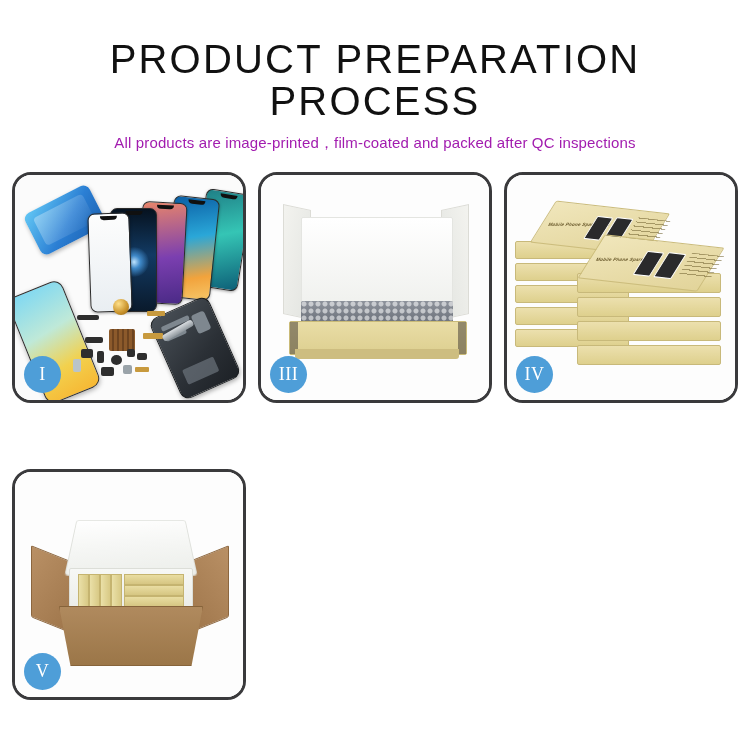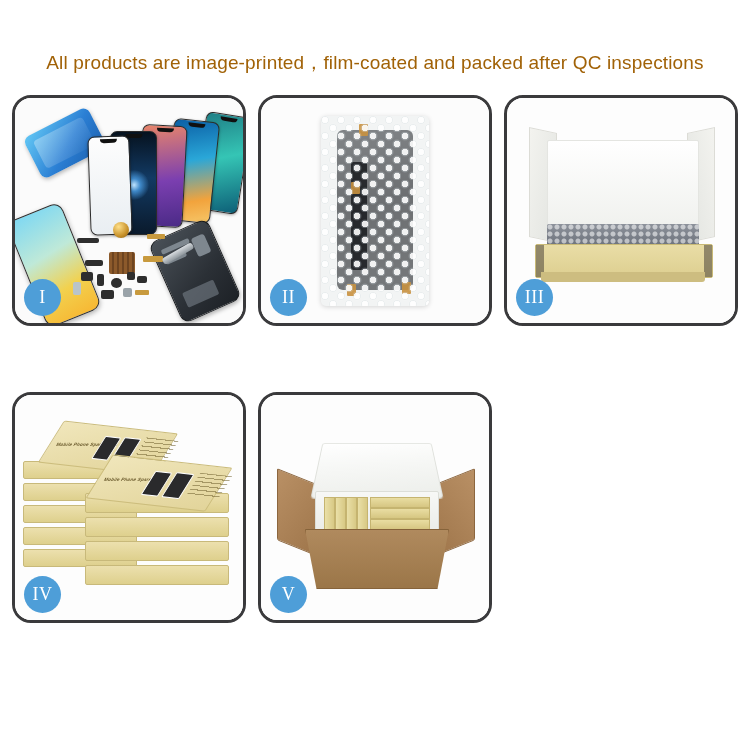--- a/index.html
+++ b/index.html
@@ -16,22 +16,22 @@
   .title{
     font-size:40px;
     letter-spacing:2.2px;
     color:#111111;
     font-weight:400;
     line-height:1.05;
     font-family:"Liberation Sans", sans-serif;
   }
   .subtitle{
     margin-top:12px;
-    font-size:19px;
-    color:#a16207;
+    font-size:15px;
+    color:#a21caf;
     letter-spacing:.15px;
     font-weight:400;
   }
 
   
   .grid{
     margin:19px auto 0 auto;
     width:726px;
     display:grid;
     grid-template-columns:repeat(3,234px);
@@ -257,20 +257,21 @@
      clip-path:polygon(0 0,100% -14%,100% 74%,0 100%);}
   .seam{position:absolute;background:rgba(90,66,40,.30);}
   .tapetab{position:absolute;background:rgba(120,92,58,.45);border-radius:1px;}
 </style>
 </head>
 <body>
 
 <div class="page">
 
   <div class="header">
+    <div class="title">PRODUCT PREPARATION PROCESS</div>
     <div class="subtitle">All products are image-printed，film-coated and packed after QC inspections</div>
   </div>
 
   <div class="grid">
 
     <div class="panel">
       <div class="stage">
         <div class="p1-bg"></div>
 
         <div class="film"></div>
@@ -317,36 +318,20 @@
           <div class="part" style="left:2px;top:62px;width:8px;height:13px;border-radius:2px;background:#b9c4ca;"></div>
           <div class="part" style="left:30px;top:70px;width:13px;height:9px;border-radius:2px;"></div>
           <div class="part" style="left:52px;top:68px;width:9px;height:9px;background:#9aa3a9;"></div>
           <div class="part flex" style="left:64px;top:70px;width:14px;height:5px;"></div>
           <div class="driver"></div>
         </div>
       </div>
       <div class="badge">I</div>
     </div>
 
-    <div class="panel">
-      <div class="stage">
-        <div class="p2-bg"></div>
-        <div class="bubblepack">
-          <div class="innerscreen"></div>
-          <div class="strip"></div>
-          <div class="tape" style="left:38px;top:8px;"></div>
-          <div class="tape" style="left:30px;top:66px;"></div>
-          <div class="tape" style="left:26px;bottom:10px;"></div>
-          <div class="tape" style="right:18px;bottom:12px;"></div>
-          <div class="bubbles2"></div>
-          <div class="bubbles"></div>
-        </div>
-      </div>
-      <div class="badge">II</div>
-    </div>
 
     <div class="panel">
       <div class="stage">
         <div class="p3-bg"></div>
         <div class="obox">
           <div class="lidflapL"></div>
           <div class="lidflapR"></div>
           <div class="foamlid"></div>
           <div class="wrapfill"></div>
           <div class="boxbase"></div>

